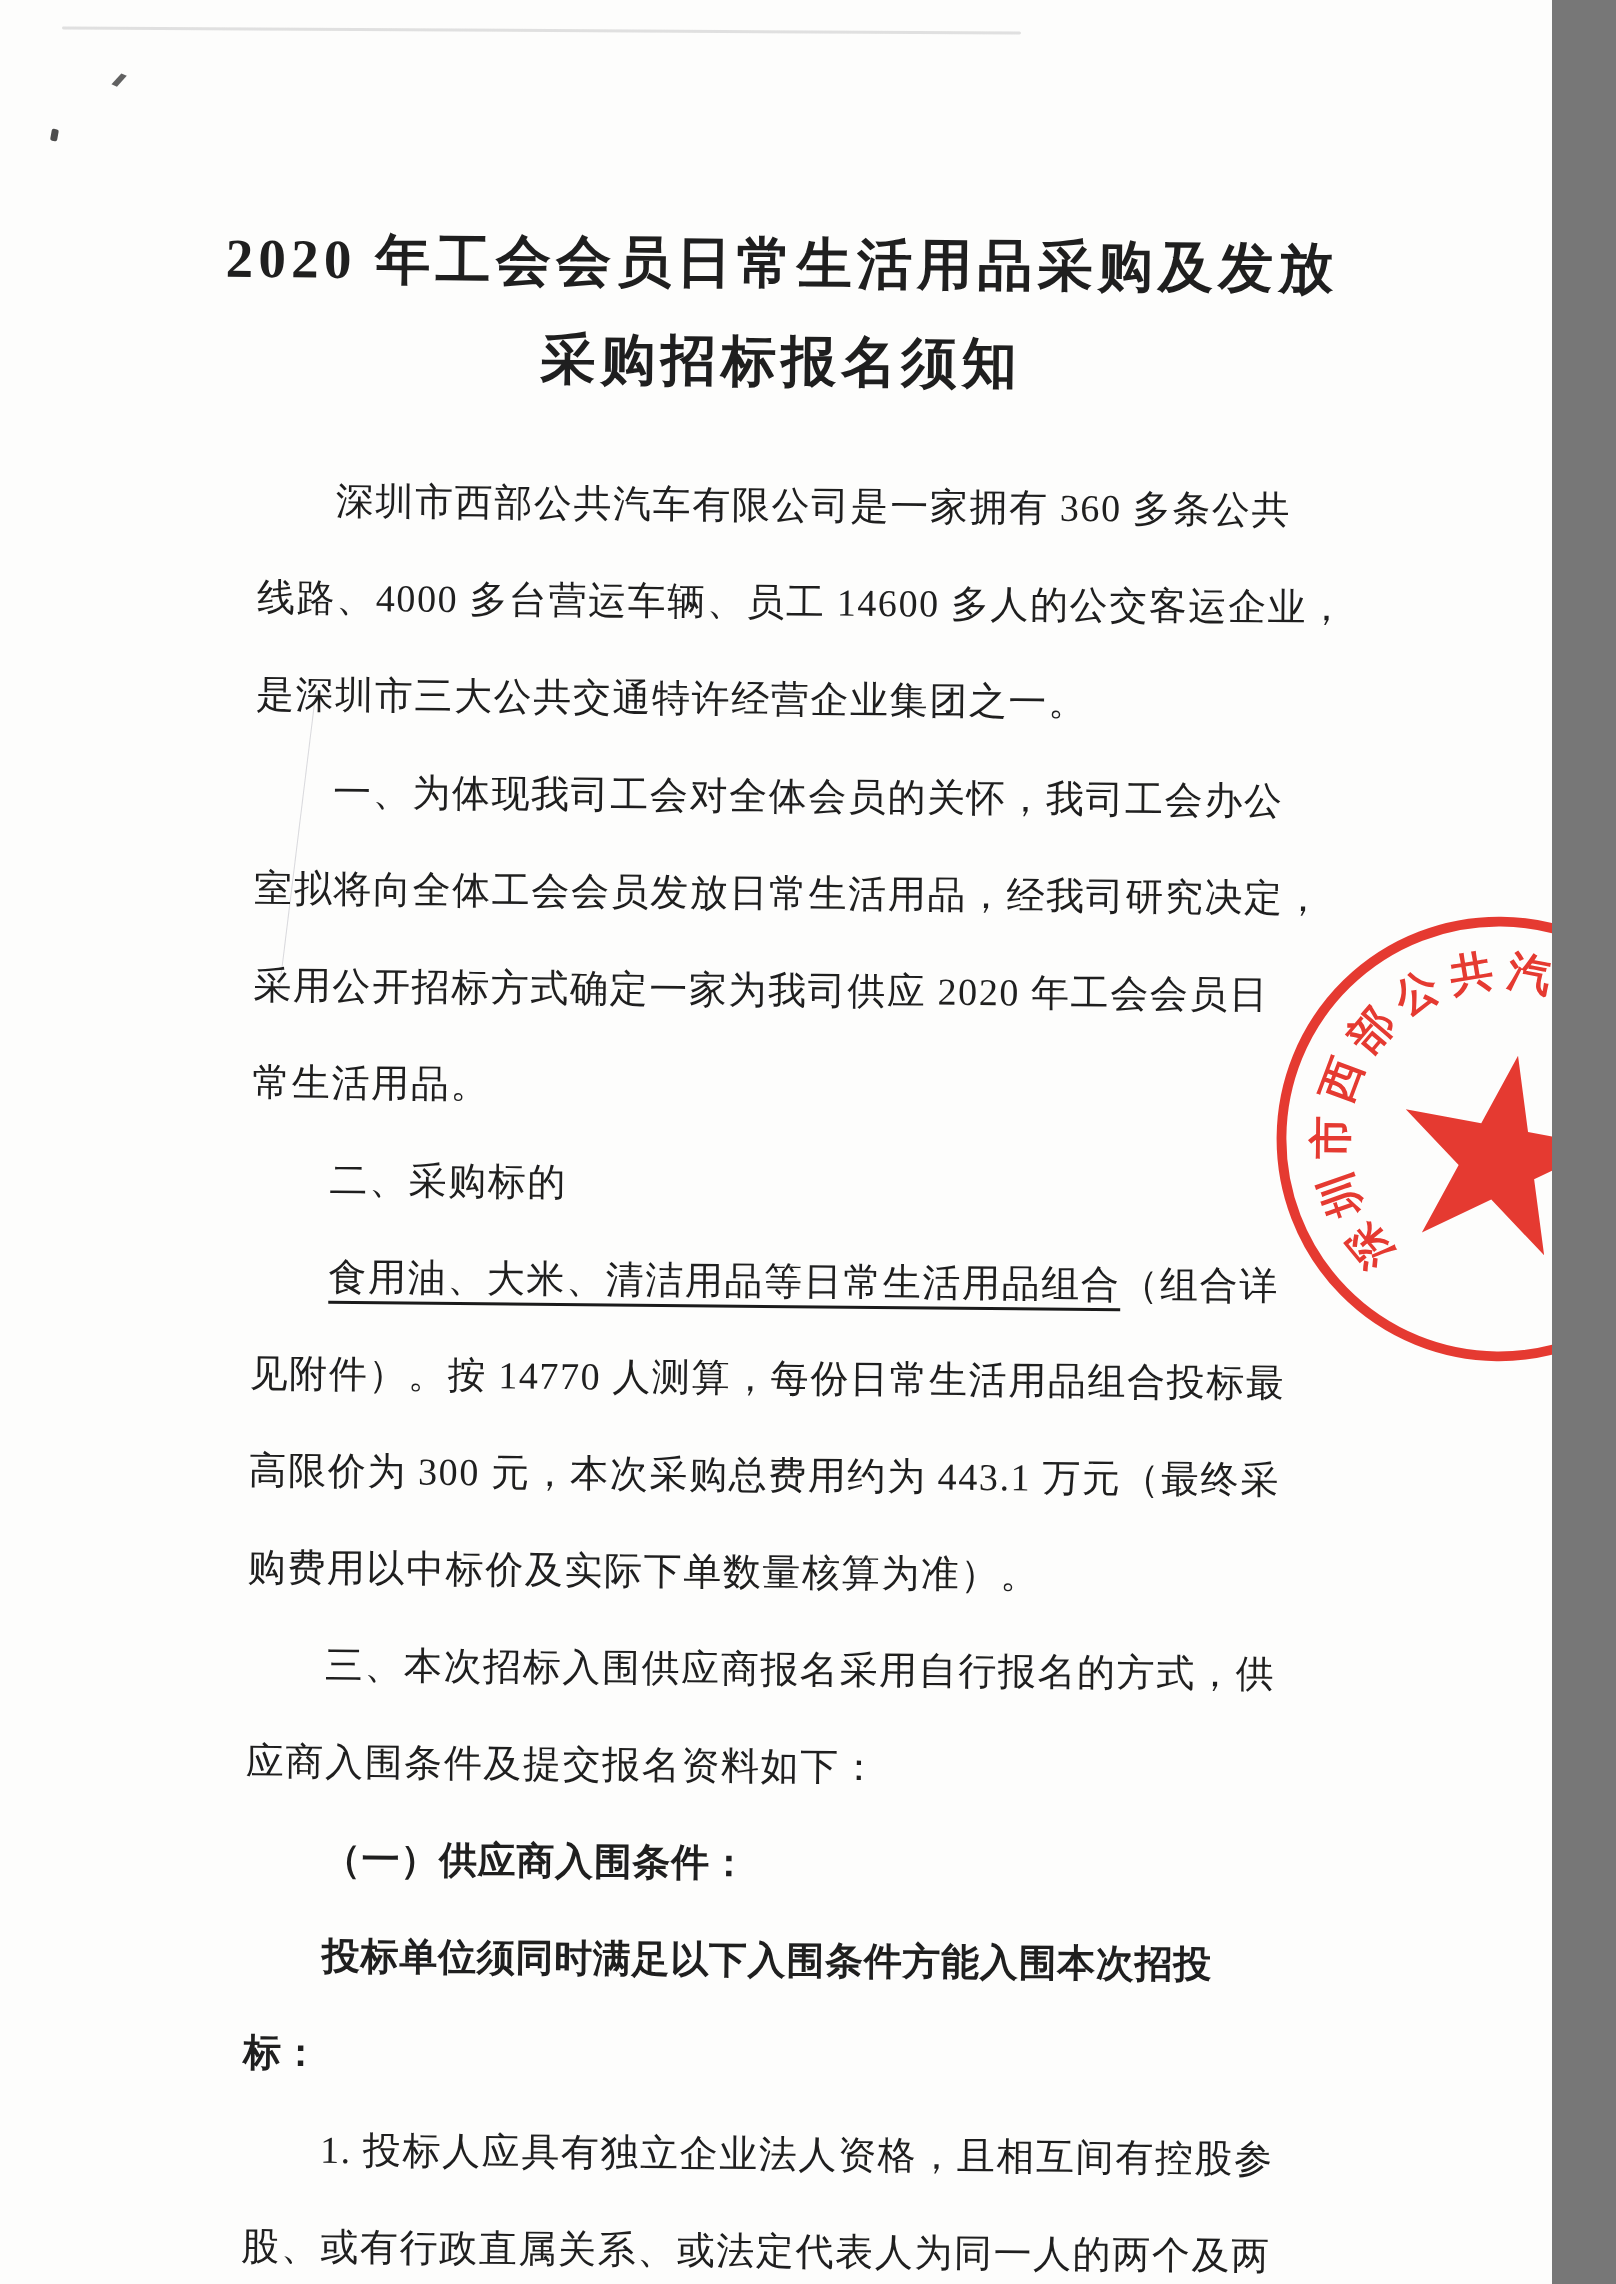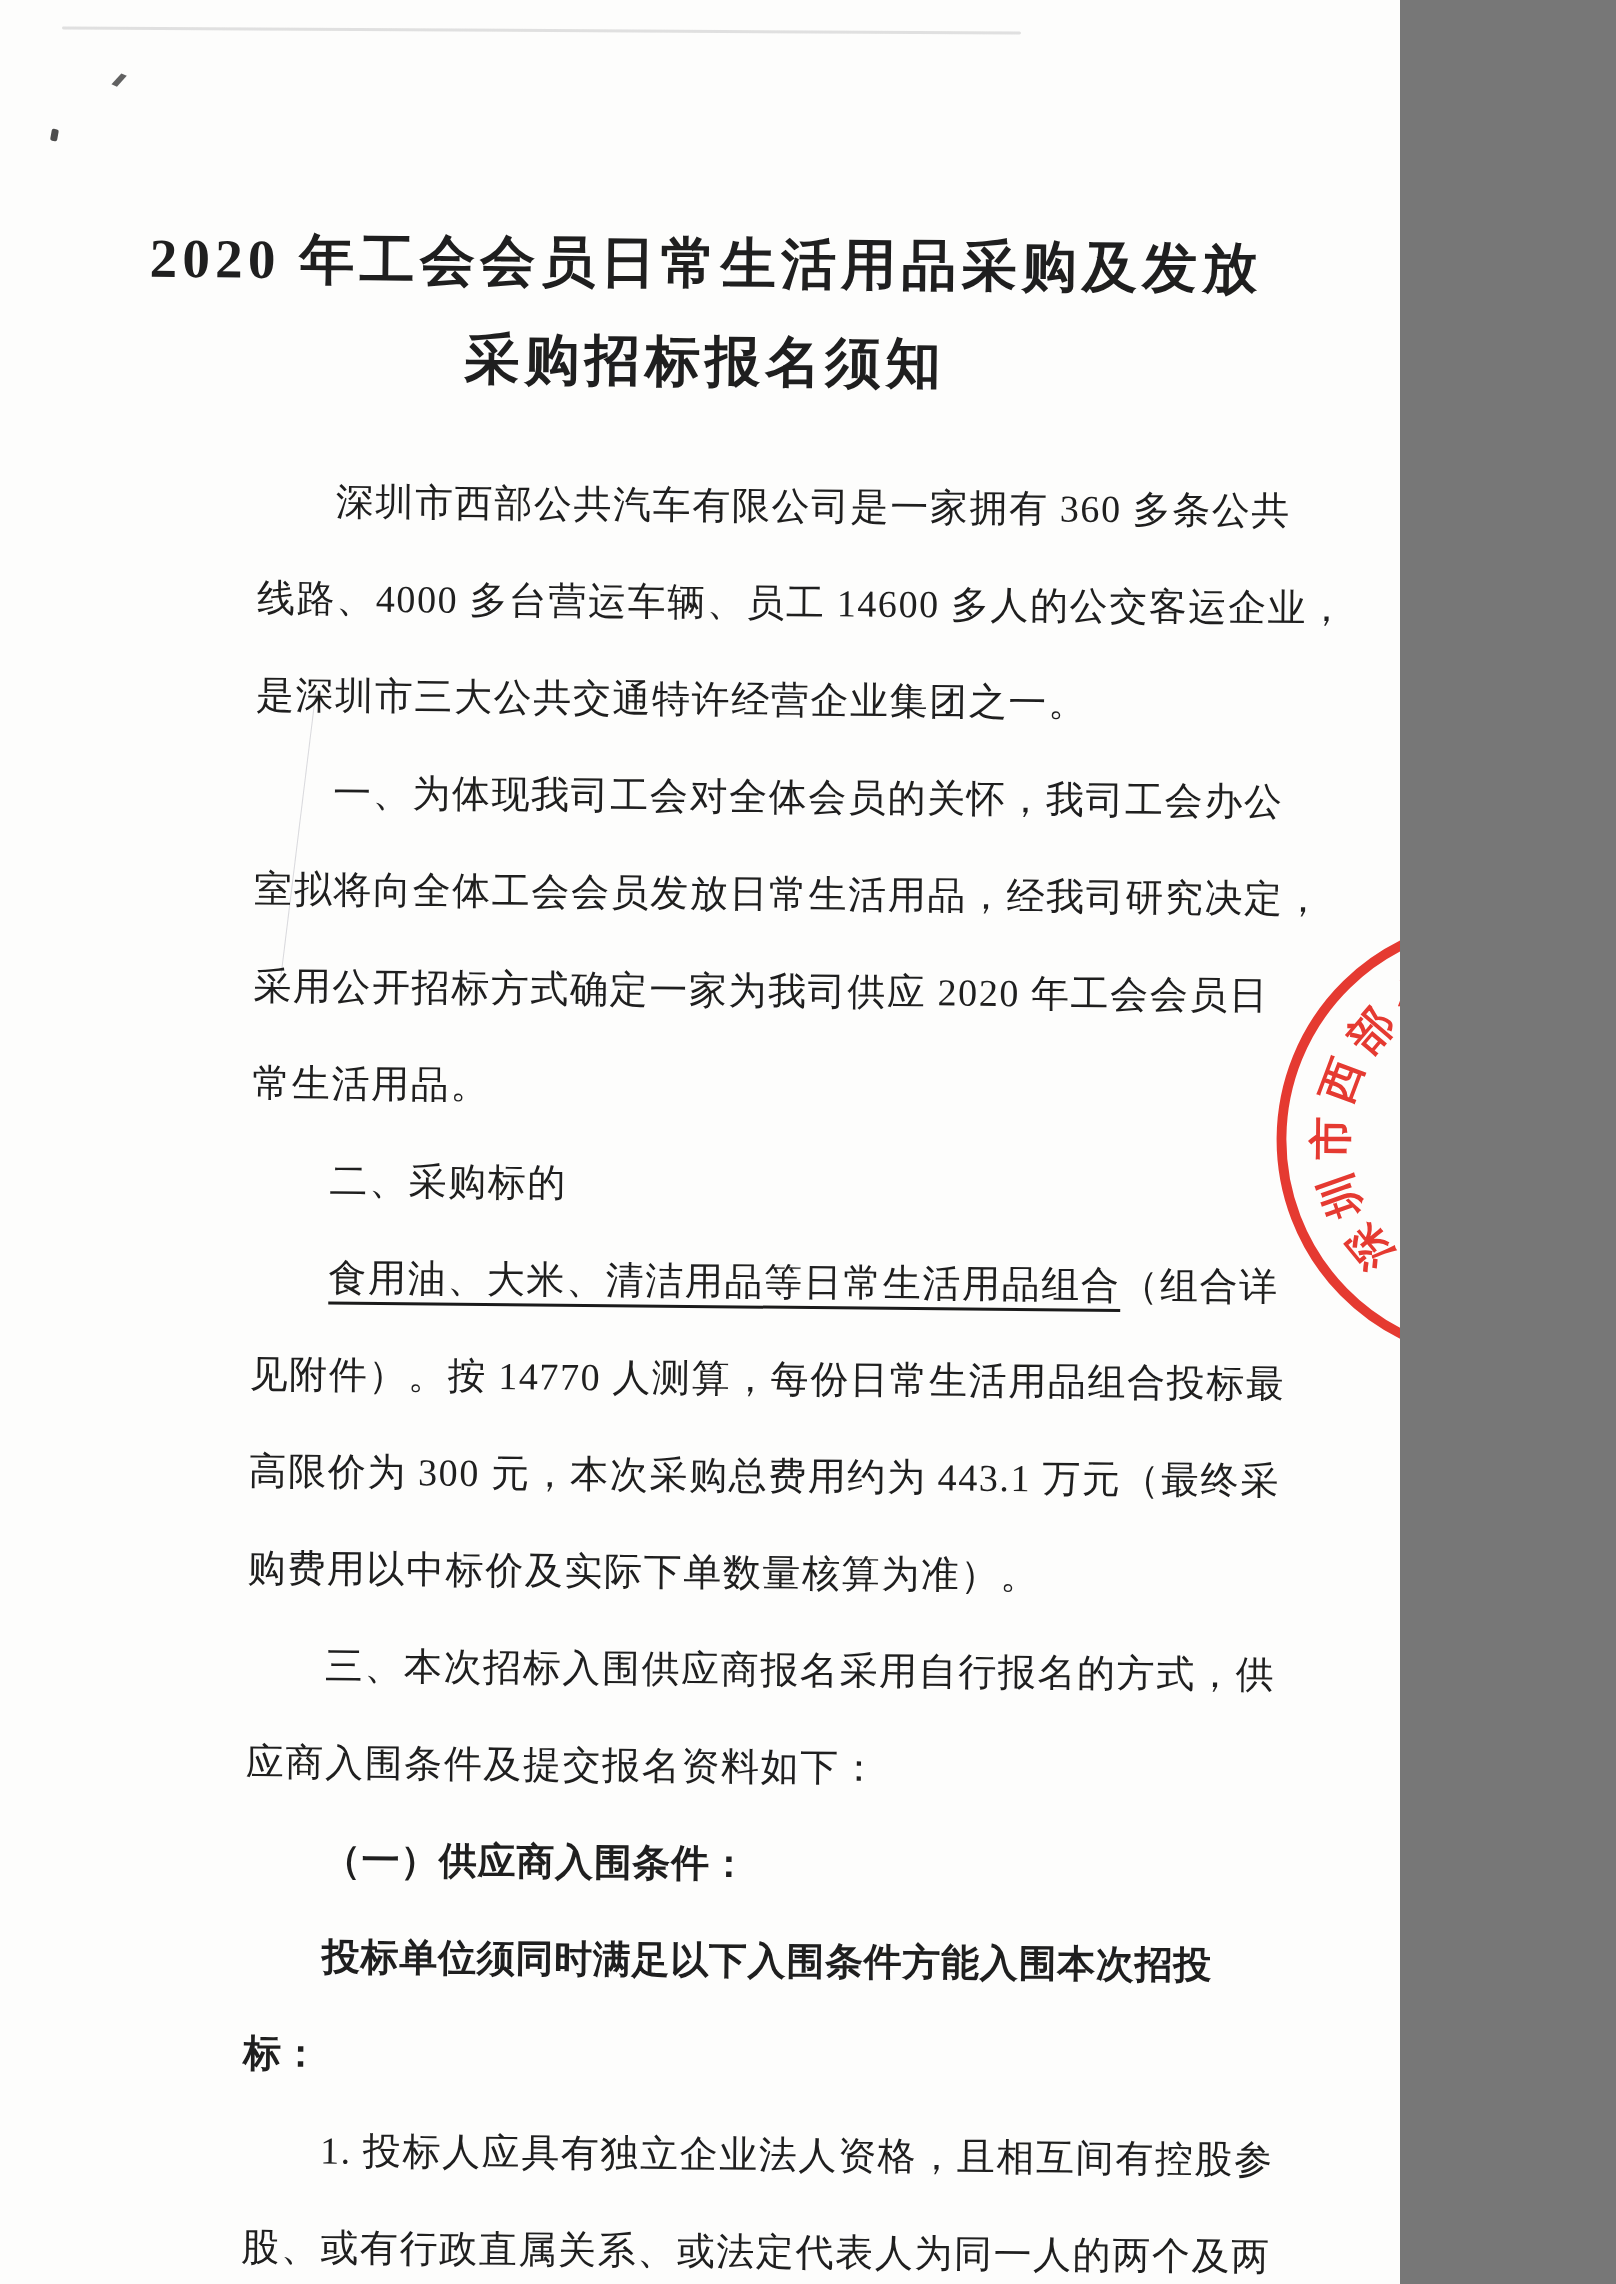--- a/index.html
+++ b/index.html
@@ -1,18 +1,18 @@
 <!DOCTYPE html>
 <html style="font-size:10.4px"><head>
 <meta charset="utf-8">
 <style>
   html,body { margin:0; padding:0; background:#777; }
   #page {
     position:relative;
-    width:1400px; height:2284px;
+    width:1552px; height:2284px;
     background:#fdfdfc;
     overflow:hidden;
     font-family:"Liberation Serif", serif;
     color:#1f1f1f;
     text-decoration:underline;
   }
   #content { position:absolute; inset:0; transform:rotate(0.55deg); transform-origin:50% 40%; }
 
   
   #title-block { position:absolute; top:215px; left:0; width:100%; text-align:center; }

